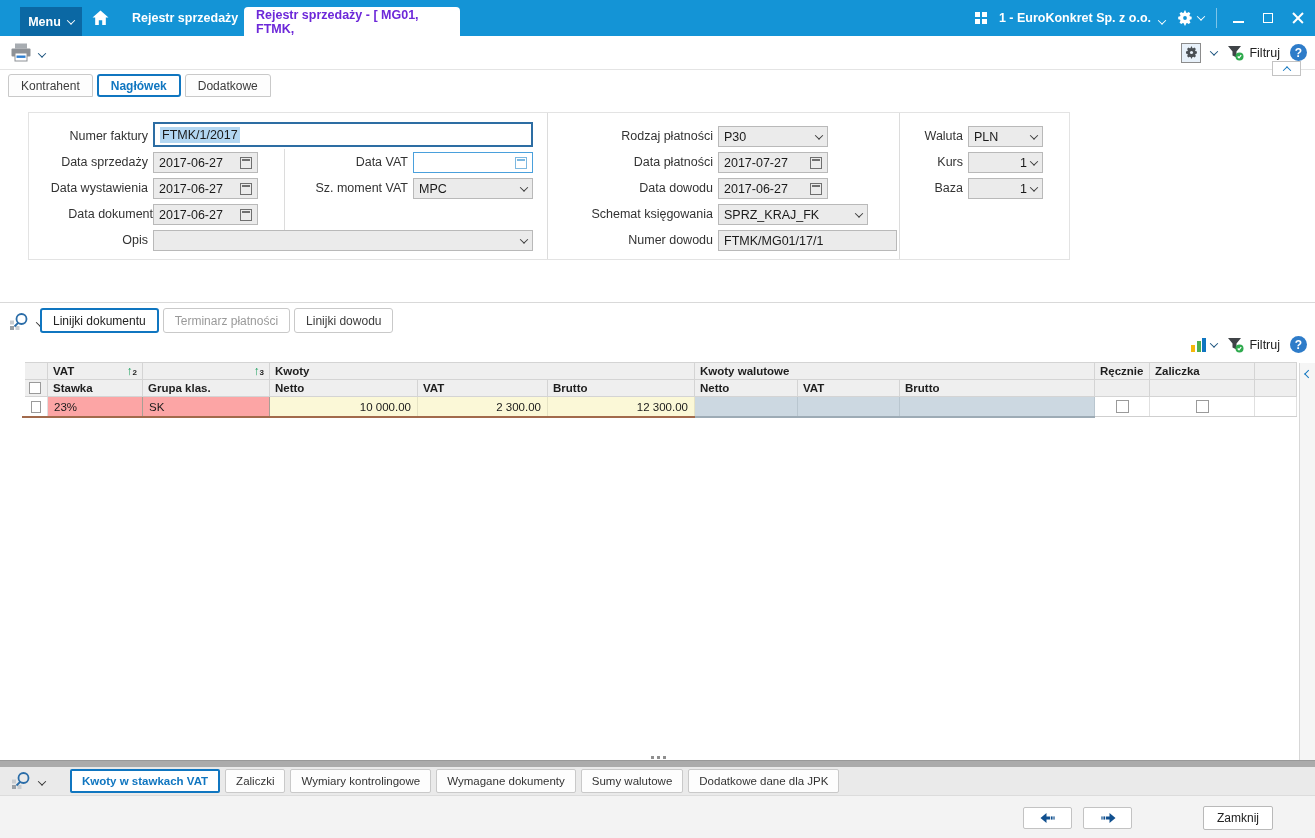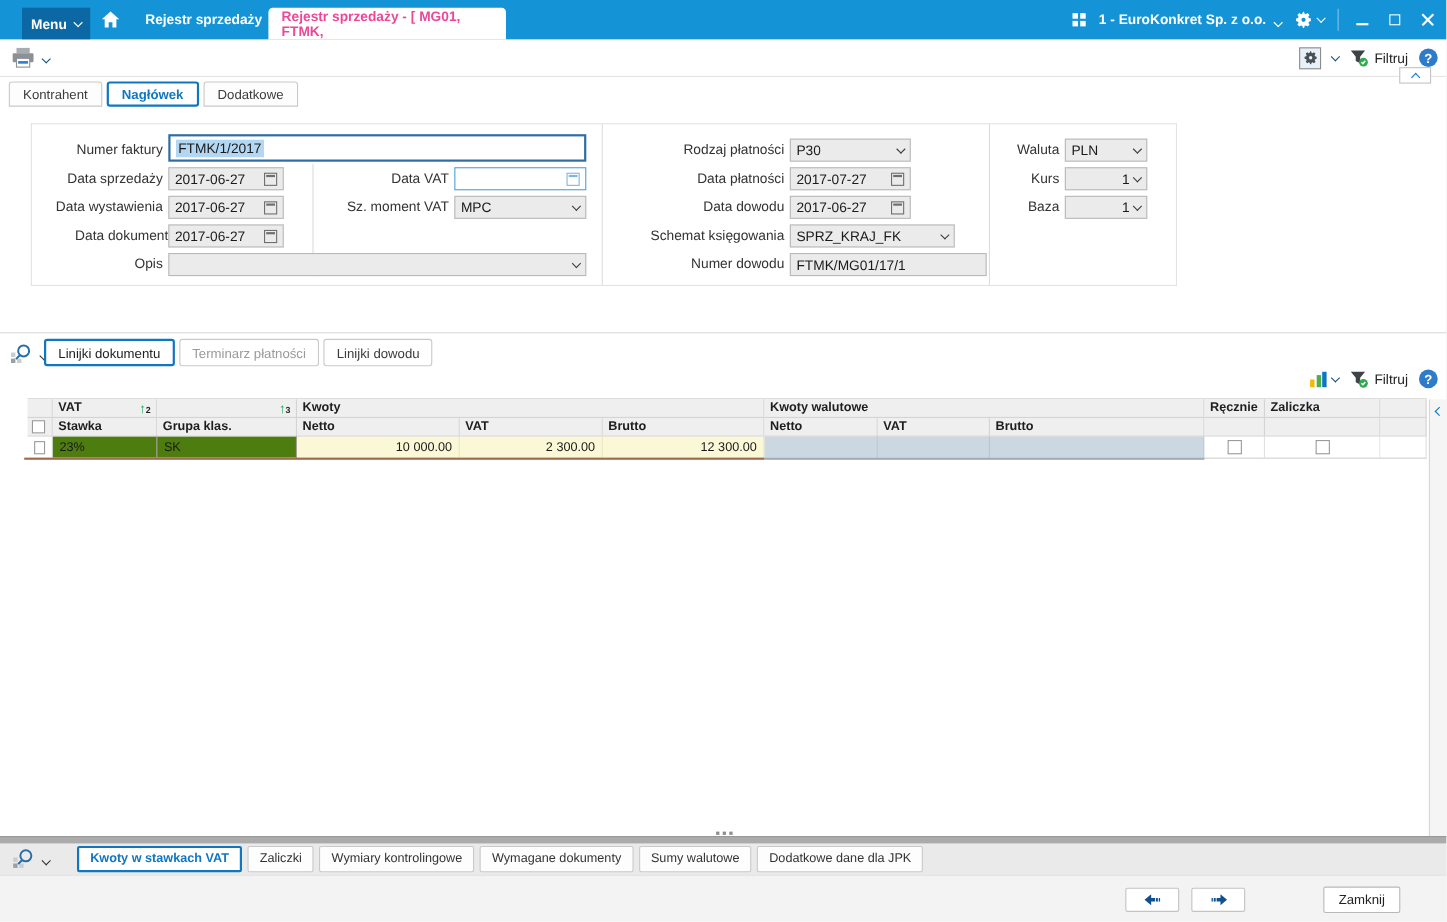--- a/index.html
+++ b/index.html
@@ -9,21 +9,21 @@
 
   
   .titlebar { position:absolute; left:0; top:0; width:1315px; height:36px; background:#1494d6; }
   .menu-btn { position:absolute; left:20px; top:7px; width:62px; height:29px; background:#0b68a4;
               color:#fff; font-size:12.5px; font-weight:bold; display:flex; align-items:center;
               justify-content:center; gap:7px; cursor:default; }
   .doc-tab-inactive { position:absolute; left:118px; top:0; height:36px; display:flex; align-items:center;
               padding:0 14px; color:#fff; font-size:12.5px; font-weight:bold; }
   .doc-tab-active { position:absolute; left:244px; top:7px; width:216px; height:29px; background:#fff;
               border-radius:4px 4px 0 0; display:flex; align-items:center; padding:0 12px;
-              color:#ec4899; font-size:12.5px; font-weight:bold; }
+              color:#6d28d9; font-size:12.5px; font-weight:bold; }
   .tb-right { position:absolute; right:8px; top:0; height:36px; display:flex; align-items:center; gap:12px; color:#fff; }
   .company { font-size:12.5px; font-weight:bold; color:#fff; }
   .tb-sep { width:1px; height:20px; background:rgba(255,255,255,.45); }
 
   .chev { display:inline-block; width:6px; height:6px; border-right:1.6px solid currentColor;
           border-bottom:1.6px solid currentColor; transform:rotate(45deg) translate(-1px,-1px); }
   .chev-up { transform:rotate(-135deg) translate(-1px,-1px); }
   .chev-left { transform:rotate(135deg) translate(-1px,-1px); }
 
   .grid-icon { display:grid; grid-template-columns:5px 5px; grid-template-rows:5px 5px; gap:2px; }
@@ -85,21 +85,21 @@
   .bars-icon i { width:4px; display:block; }
 
   
   .hc { position:absolute; background:#efefef; border-right:1px solid #d4d4d4; border-bottom:1px solid #d4d4d4;
         font-size:11.5px; font-weight:bold; color:#1e1e1e; display:flex; align-items:center; padding:0 5px; }
   .grid-top { position:absolute; left:25px; top:362px; width:1272px; height:1px; background:#d4d4d4; }
   .sort { margin-left:auto; color:#18a05c; font-weight:bold; font-size:12px; line-height:1; display:flex; align-items:flex-end; }
   .sort::before { content:"↑"; }
   .sort sub { font-size:8px; color:#1e1e1e; font-weight:bold; }
   .dc { position:absolute; font-size:11.5px; color:#1a1a1a; display:flex; align-items:center; padding:0 6px; }
-  .dc.tan { background:#4d7c0f; border-right:1px solid #a89f94; }
+  .dc.tan { background:#fca5a5; border-right:1px solid #a89f94; }
   .dc.yellow { background:#fbf8d7; border-right:1px solid #e6e3c4; justify-content:flex-end; }
   .dc.bluegray { background:#ccd8e1; border-right:1px solid #b9c6cf; }
   .dc.plain { background:#fff; border-right:1px solid #e0e0e0; justify-content:center; }
   .cbx { width:13px; height:13px; border:1px solid #9a9a9a; background:#fff; display:inline-block; }
   .row-underline-brown { position:absolute; left:22px; top:416px; width:673px; height:2px; background:#a26a4c; }
   .row-underline-slate { position:absolute; left:695px; top:416px; width:400px; height:2px; background:#9dabb5; }
   .row-underline-gray { position:absolute; left:1095px; top:416px; width:202px; height:1px; background:#cfcfcf; }
   .side-strip { position:absolute; left:1299px; top:363px; width:16px; height:397px; background:#f5f5f5;
                 border-left:1px solid #d7d7d7; }
   .side-strip .chev-left { color:#1076c0; margin:8px 0 0 4px; }

